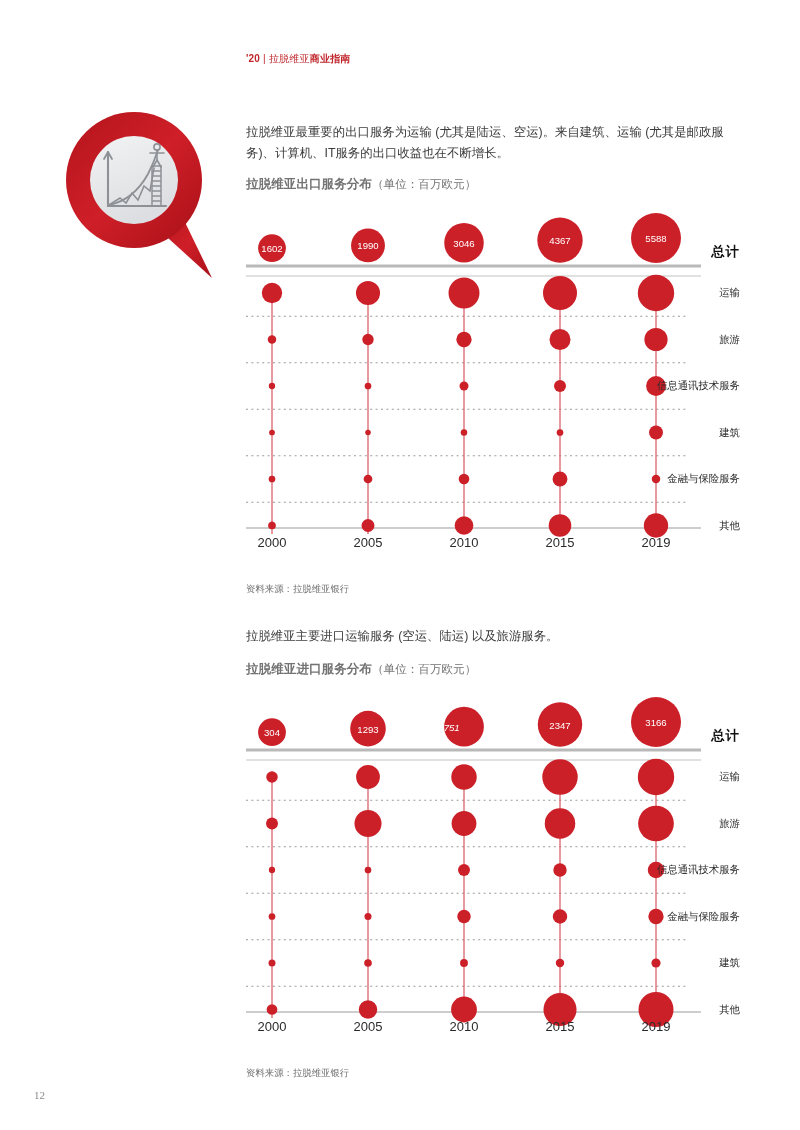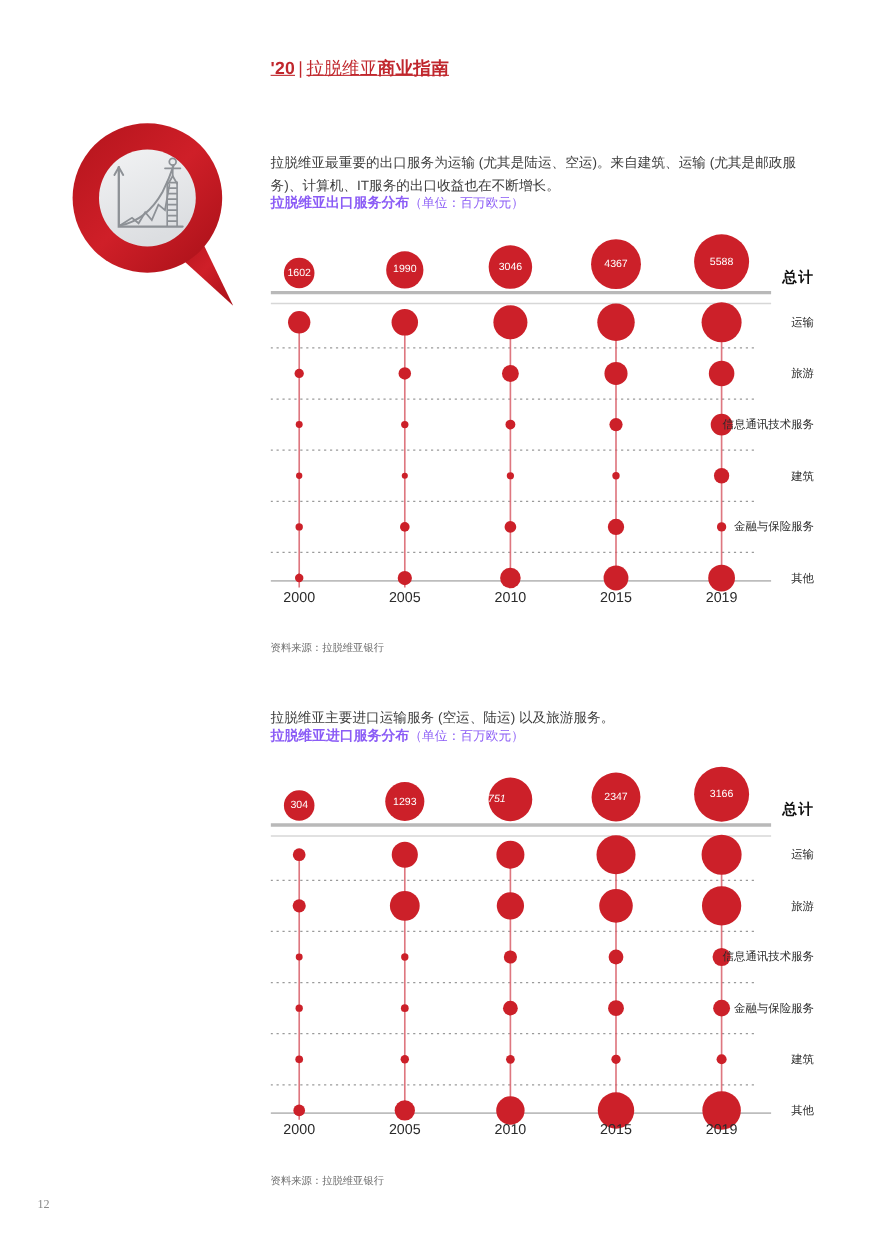--- a/index.html
+++ b/index.html
@@ -14,25 +14,24 @@
     font-family: "Liberation Sans", "DejaVu Sans", sans-serif;
     color: #333333;
     overflow: hidden;
   }
 
   
   .page-header {
     position: absolute;
     left: 246px;
     top: 52px;
-    font-size: 16px;
+    font-size: 10px;
     letter-spacing: 0.2px;
     color: #c0272d;
     white-space: nowrap;
-    text-decoration: underline;
   }
   .page-header .hdr-year {
     font-weight: bold;
   }
   .page-header .hdr-sep {
     color: #c0272d;
     font-weight: normal;
     padding: 0 3px;
   }
   .page-header .hdr-light {
@@ -53,30 +52,29 @@
   .logo-badge svg { display:block; }
 
   
   .para {
     position: absolute;
     width: 500px;
     left: 246px;
     font-size: 12.4px;
     line-height: 21px;
     color: #3c3c3c;
-    margin-top: 16px;
   }
   #para-1 { top: 122px; }
   #para-2 { top: 626px; }
 
   .chart-title {
     position: absolute;
     left: 246px;
     font-size: 12.6px;
-    color: #8b5cf6;
+    color: #737373;
     white-space: nowrap;
   }
   .chart-title .ct-main { font-weight: bold; }
   .chart-title .ct-unit { font-weight: normal; font-size: 11.6px; }
   #title-1 { top: 176px; }
   #title-2 { top: 661px; }
 
   
   .chart {
     position: absolute;

